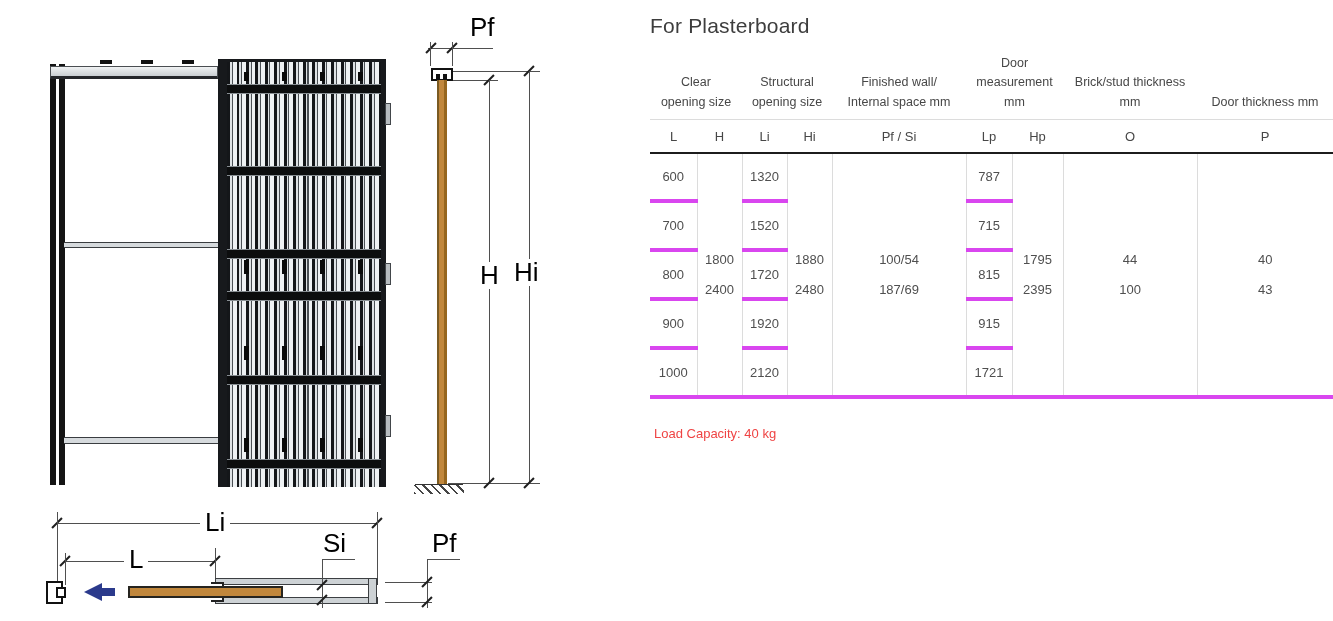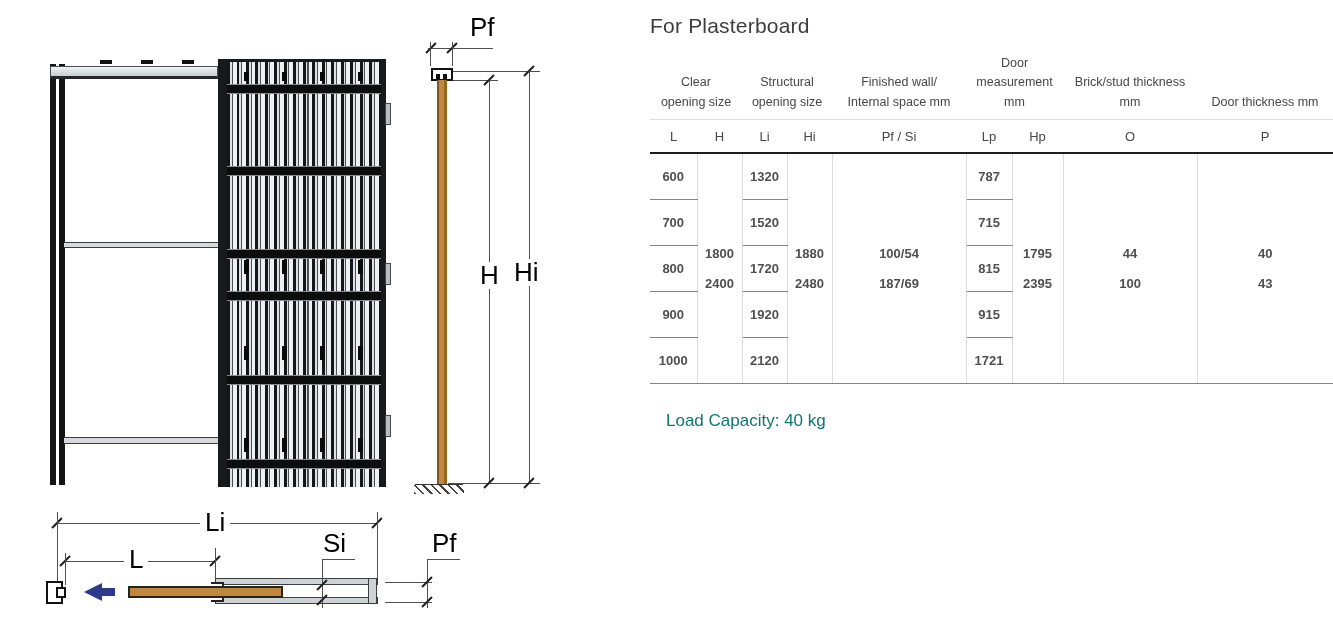--- a/index.html
+++ b/index.html
@@ -61,24 +61,24 @@
   h1.title{margin:14px 0 0 0;font-size:21px;font-weight:400;color:#3d3d3d;letter-spacing:0.2px;}
   table.spec{border-collapse:collapse;table-layout:fixed;width:683px;margin-top:8px;
     font-size:13px;color:#4f4f4f;}
   table.spec td{text-align:center;padding:0;}
   tr.gh td{height:66px;vertical-align:bottom;padding-bottom:7px;line-height:1.55;
     border-bottom:1px solid #dcdcdc;font-size:12.5px;color:#474747;}
   tr.gh td span{display:block;}
   tr.sh td{height:32px;border-bottom:2px solid #1c1c1c;color:#474747;}
   tr.bd td{height:45px;}
   td.br{border-right:1px solid #dcdcdc;}
-  td.bb{border-bottom:1px solid #d946ef;font-weight:bold;}
+  td.bb{border-bottom:4px solid #d946ef;}
   td.mrg div{height:30px;line-height:30px;}
   td.mrg{vertical-align:middle;}
-  .note{font-size:17px;color:#0f766e;margin:16px;}
+  .note{font-size:13px;color:#ef4444;margin:4px;}
   .note1{margin-top:27px;}
   .note2{margin-top:14px;}
   .footnote{margin-top:44px;}
 </style>
 </head>
 <body>
 
 <div class="abs" style="left:0;top:0;width:650px;height:621px;">
 
   <div>

